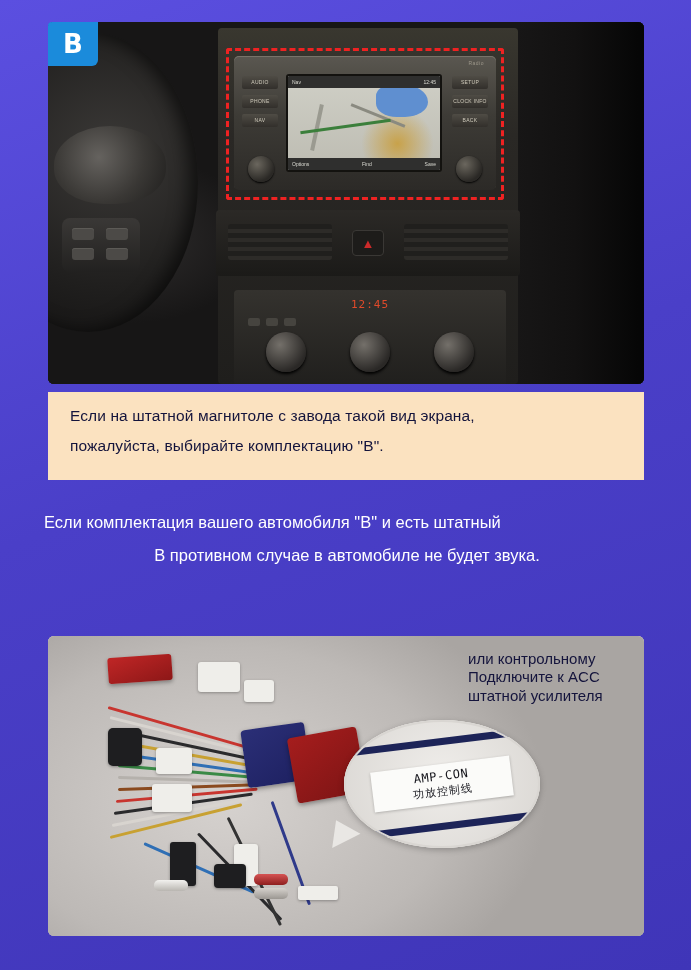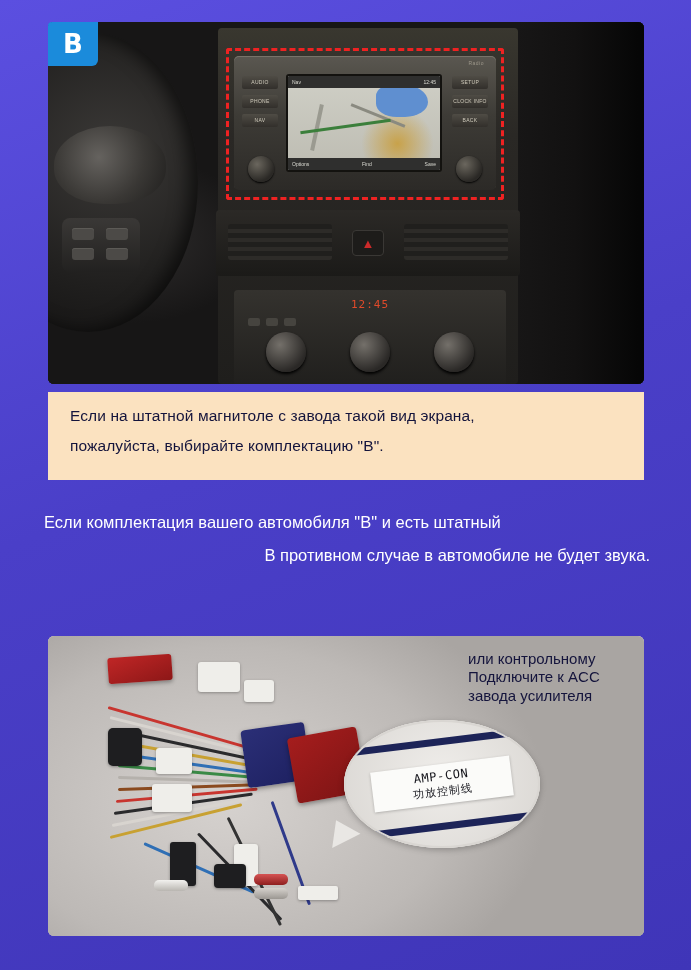--- a/index.html
+++ b/index.html
@@ -226,21 +226,21 @@
     position: absolute; left: 44px; top: 512px;
     width: 606px;
   }
   .note p {
     margin: 0 0 12px 0;
     color: #ffffff;
     font-size: 16.5px;
     line-height: 1.25;
     text-align: justify;
   }
-  .note p:last-child { margin-bottom: 0; text-align: right; }
+  .note p:last-child { margin-bottom: 0; text-align: center; }
 
   
   .photo-bottom {
     position: absolute; left: 48px; top: 636px;
     width: 596px; height: 300px;
     border-radius: 6px;
     overflow: hidden;
     background: #c9c5c2;
   }
   .harness-bg {
@@ -491,17 +491,17 @@
           <div class="l1">AMP-CON</div>
           <div class="l2">功放控制线</div>
         </div>
       </div>
     </div>
     <div class="zoom-ring"></div>
 
     <div class="overlay-text">
       <div>или контрольному</div>
       <div>Подключите к ACC</div>
-      <div>завода усилителя</div>
+      <div>штатной усилителя</div>
     </div>
   </div>
 
 </div>
 
 </body></html>

